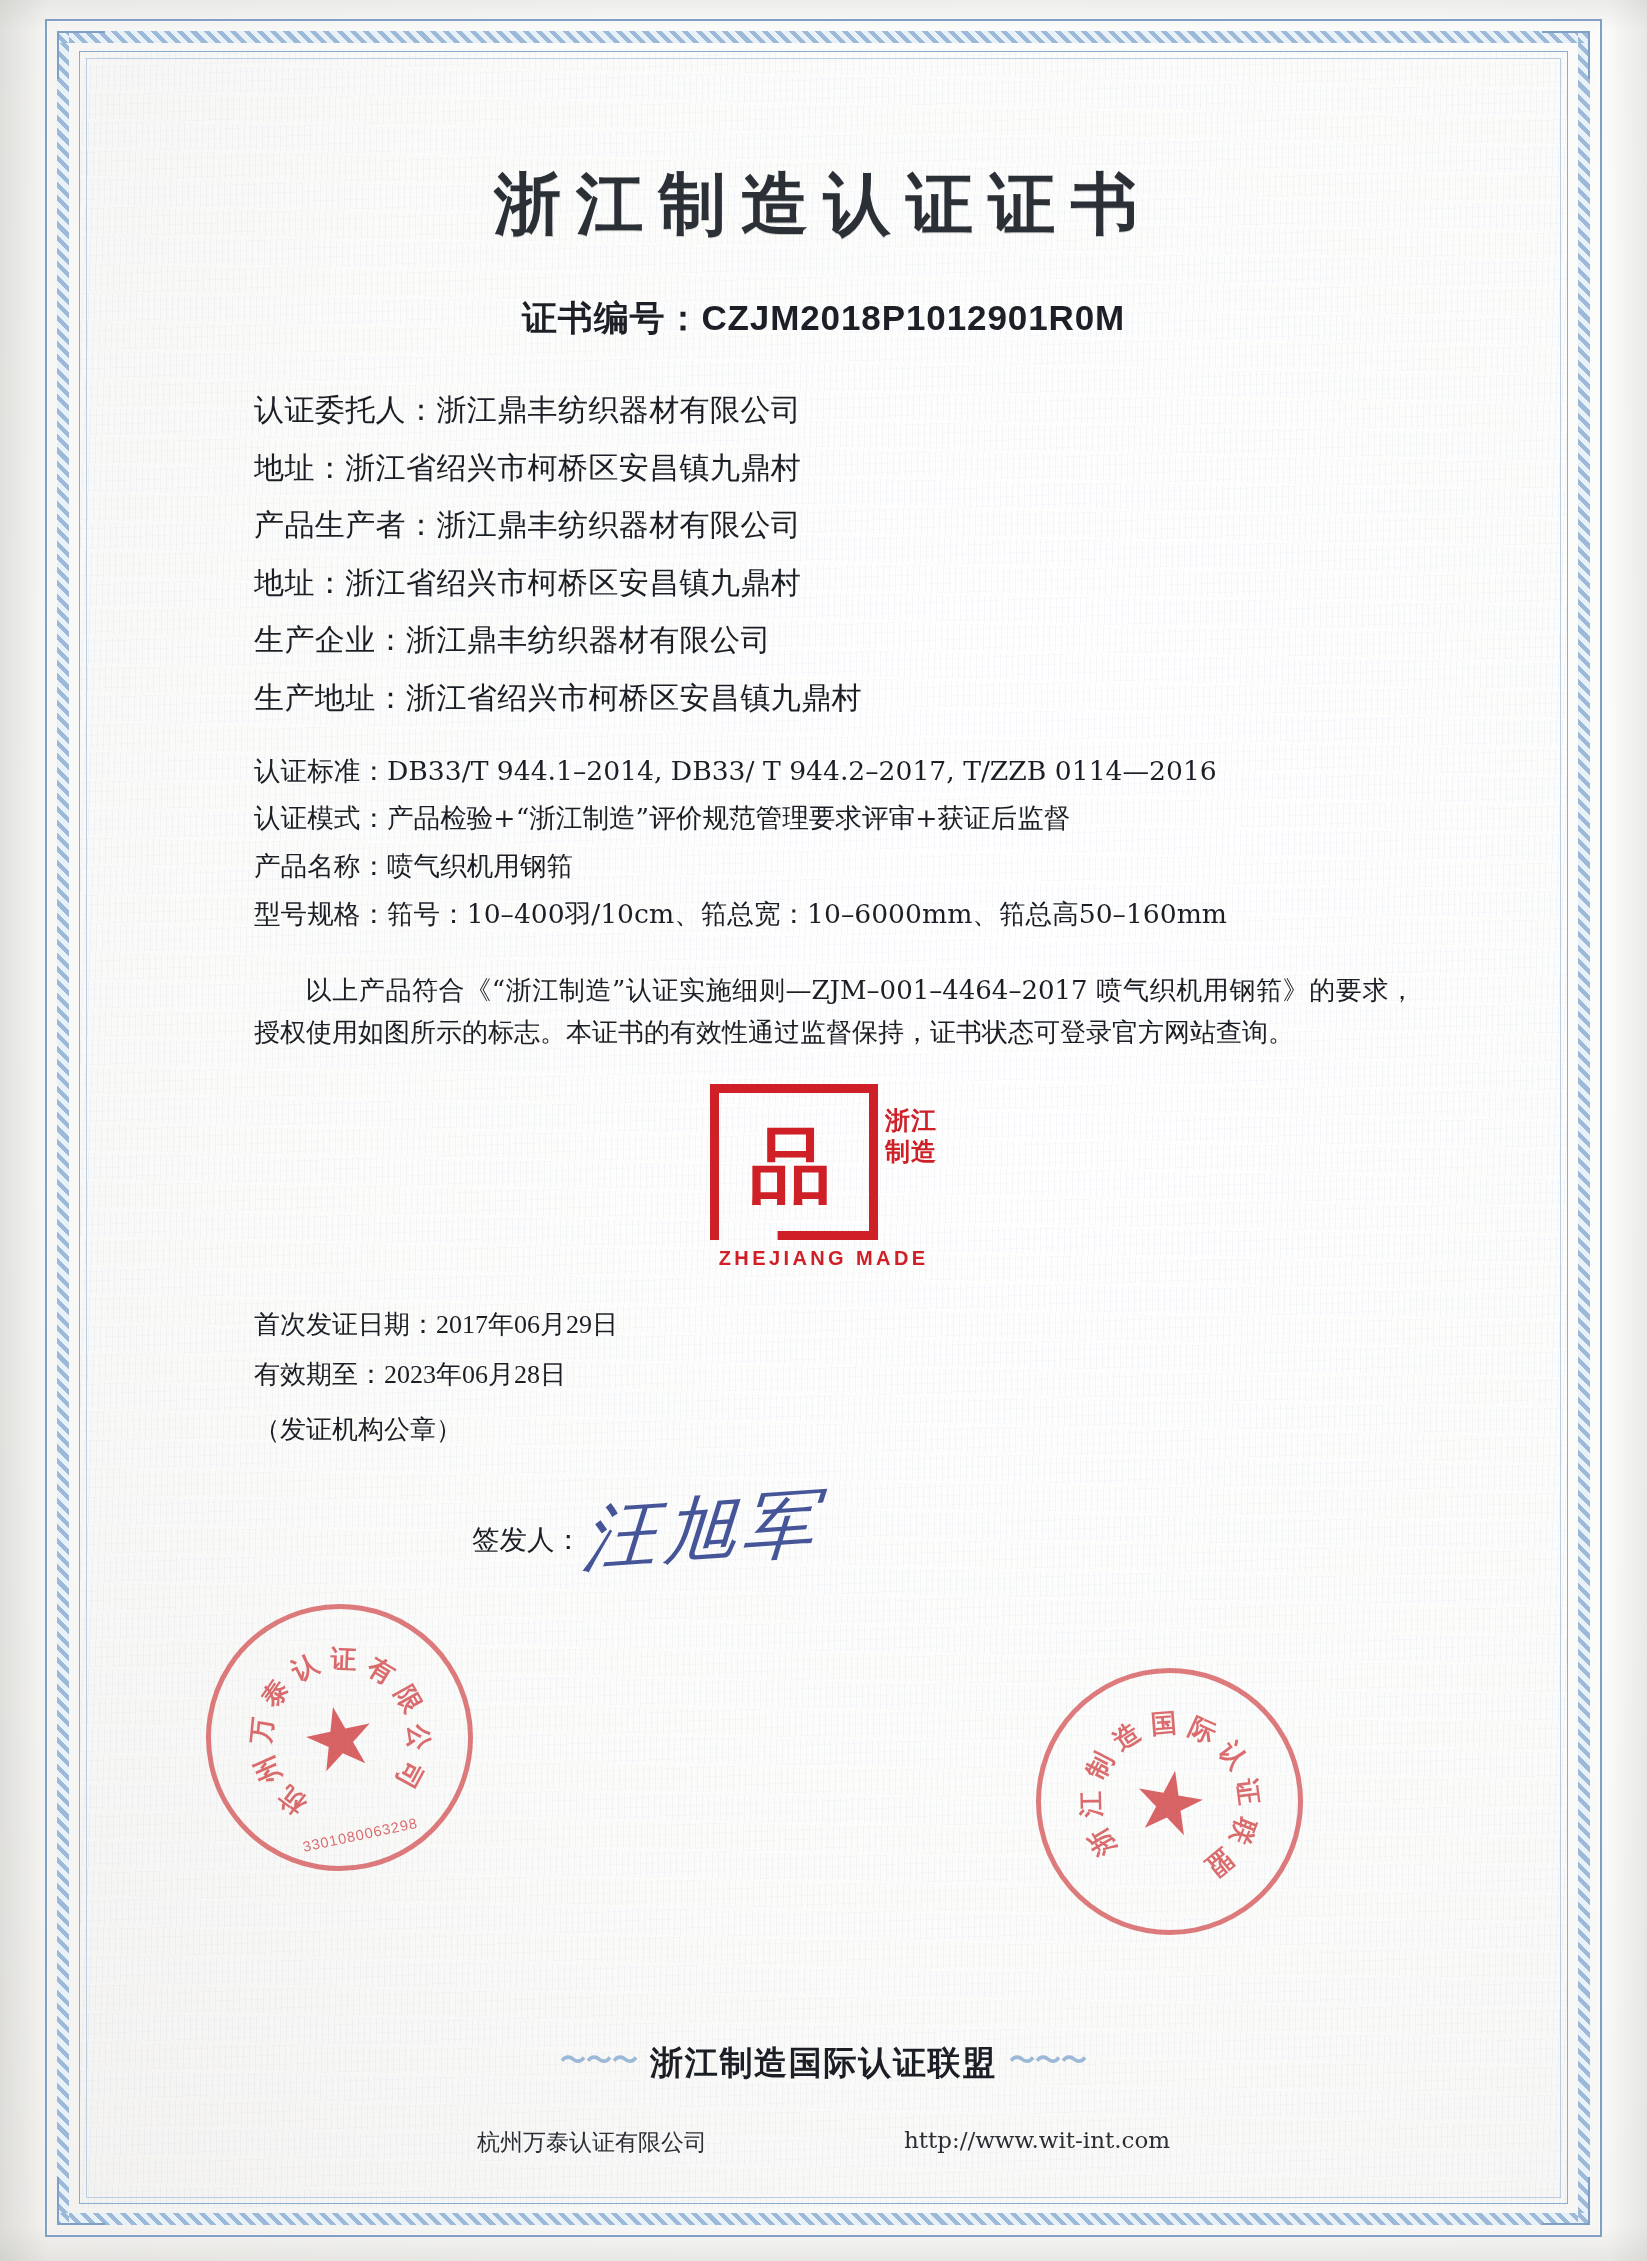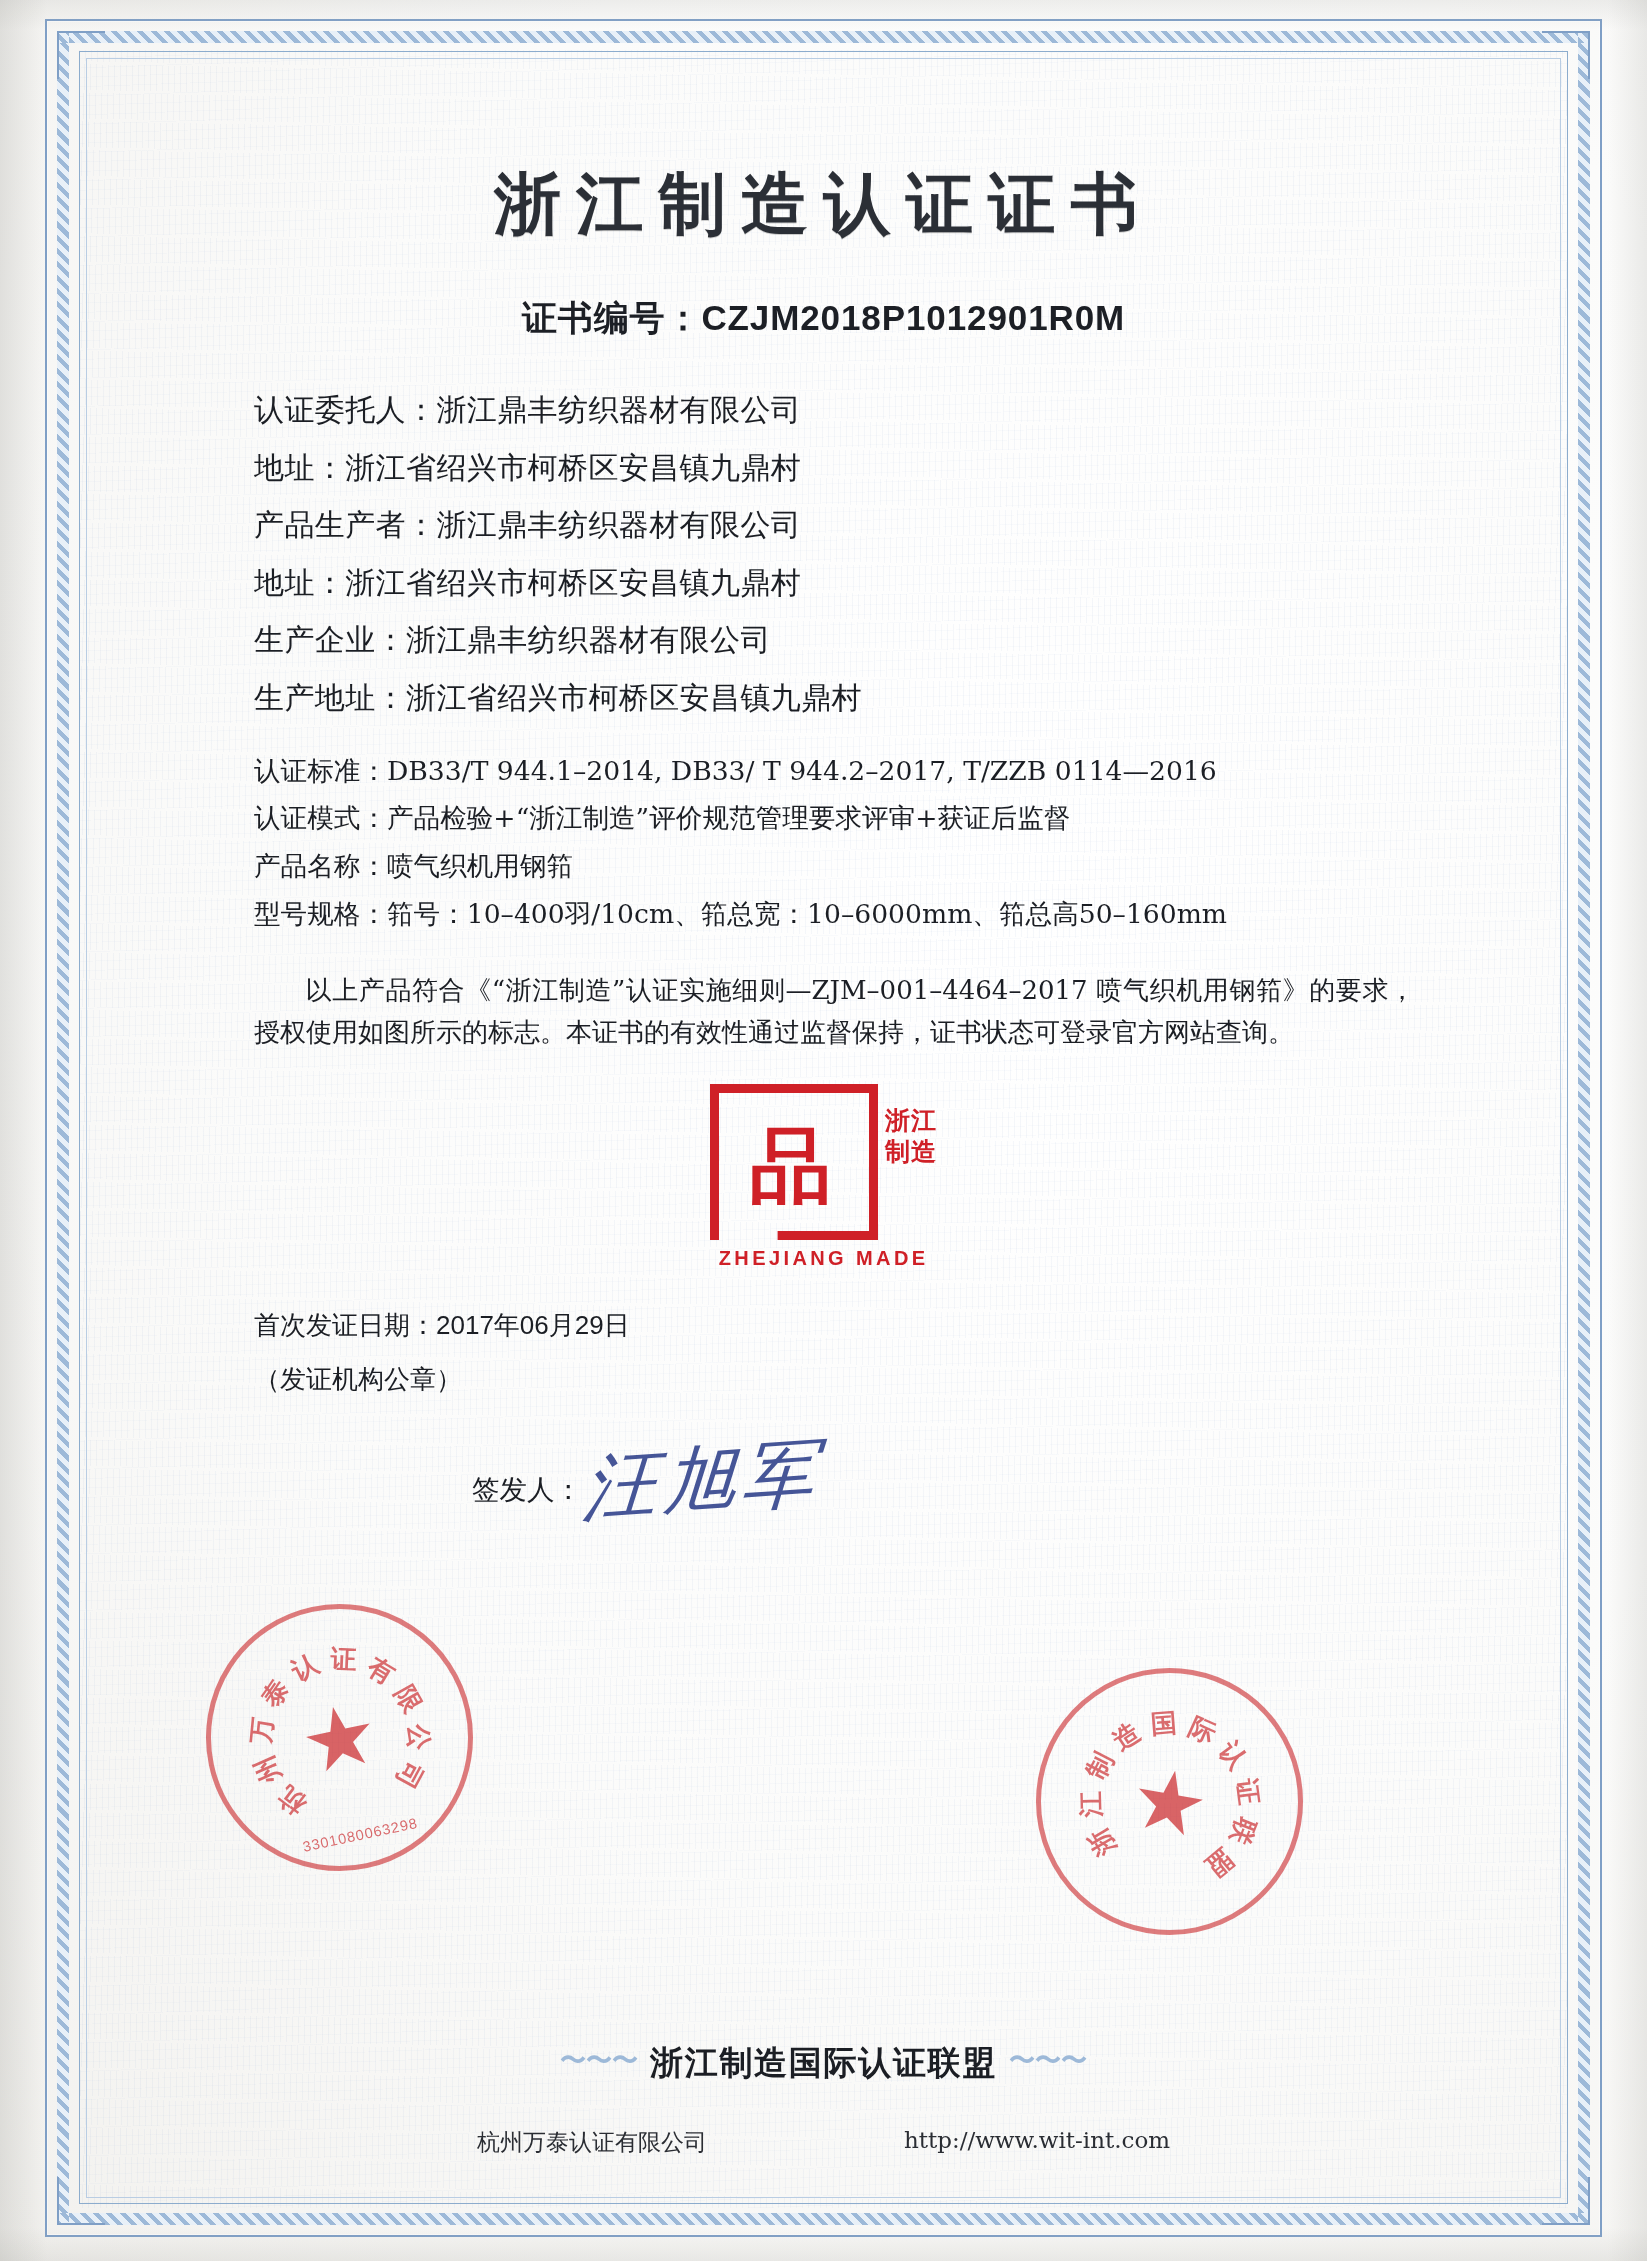--- a/index.html
+++ b/index.html
@@ -213,21 +213,21 @@
     font-size: 20px;
     letter-spacing: 3.4px;
     font-weight: 700;
   }
 
   
   .dates {
     margin-top: 20.6px;
     padding-left: 151px;
     color: #1b1e24;
-    font-family: Liberation Sans, sans-serif;
+    font-family: Liberation Serif, serif;
     position: relative;
     z-index: 3;
   }
   .date-row {
     font-size: 26px;
     line-height: 1.0;
     margin-bottom: 24px;
     white-space: nowrap;
   }
   .issuer-note {
@@ -437,20 +437,23 @@
           <div>浙江</div>
           <div>制造</div>
         </div>
         <div class="logo-en">ZHEJIANG MADE</div>
       </div>
     </div>
 
     <div class="dates">
       <div class="date-row">
         <span>首次发证日期：</span><span>2017年06月29日</span>
+      </div>
+      <div class="date-row">
+        <span>有效期至：</span><span>2023年06月28日</span>
       </div>
       <div class="issuer-note">（发证机构公章）</div>
     </div>
 
     <div class="sign-row">
       <div class="sign-label">签发人：</div>
       <div class="signature">汪旭军</div>
     </div>
 
     <div class="footer">

